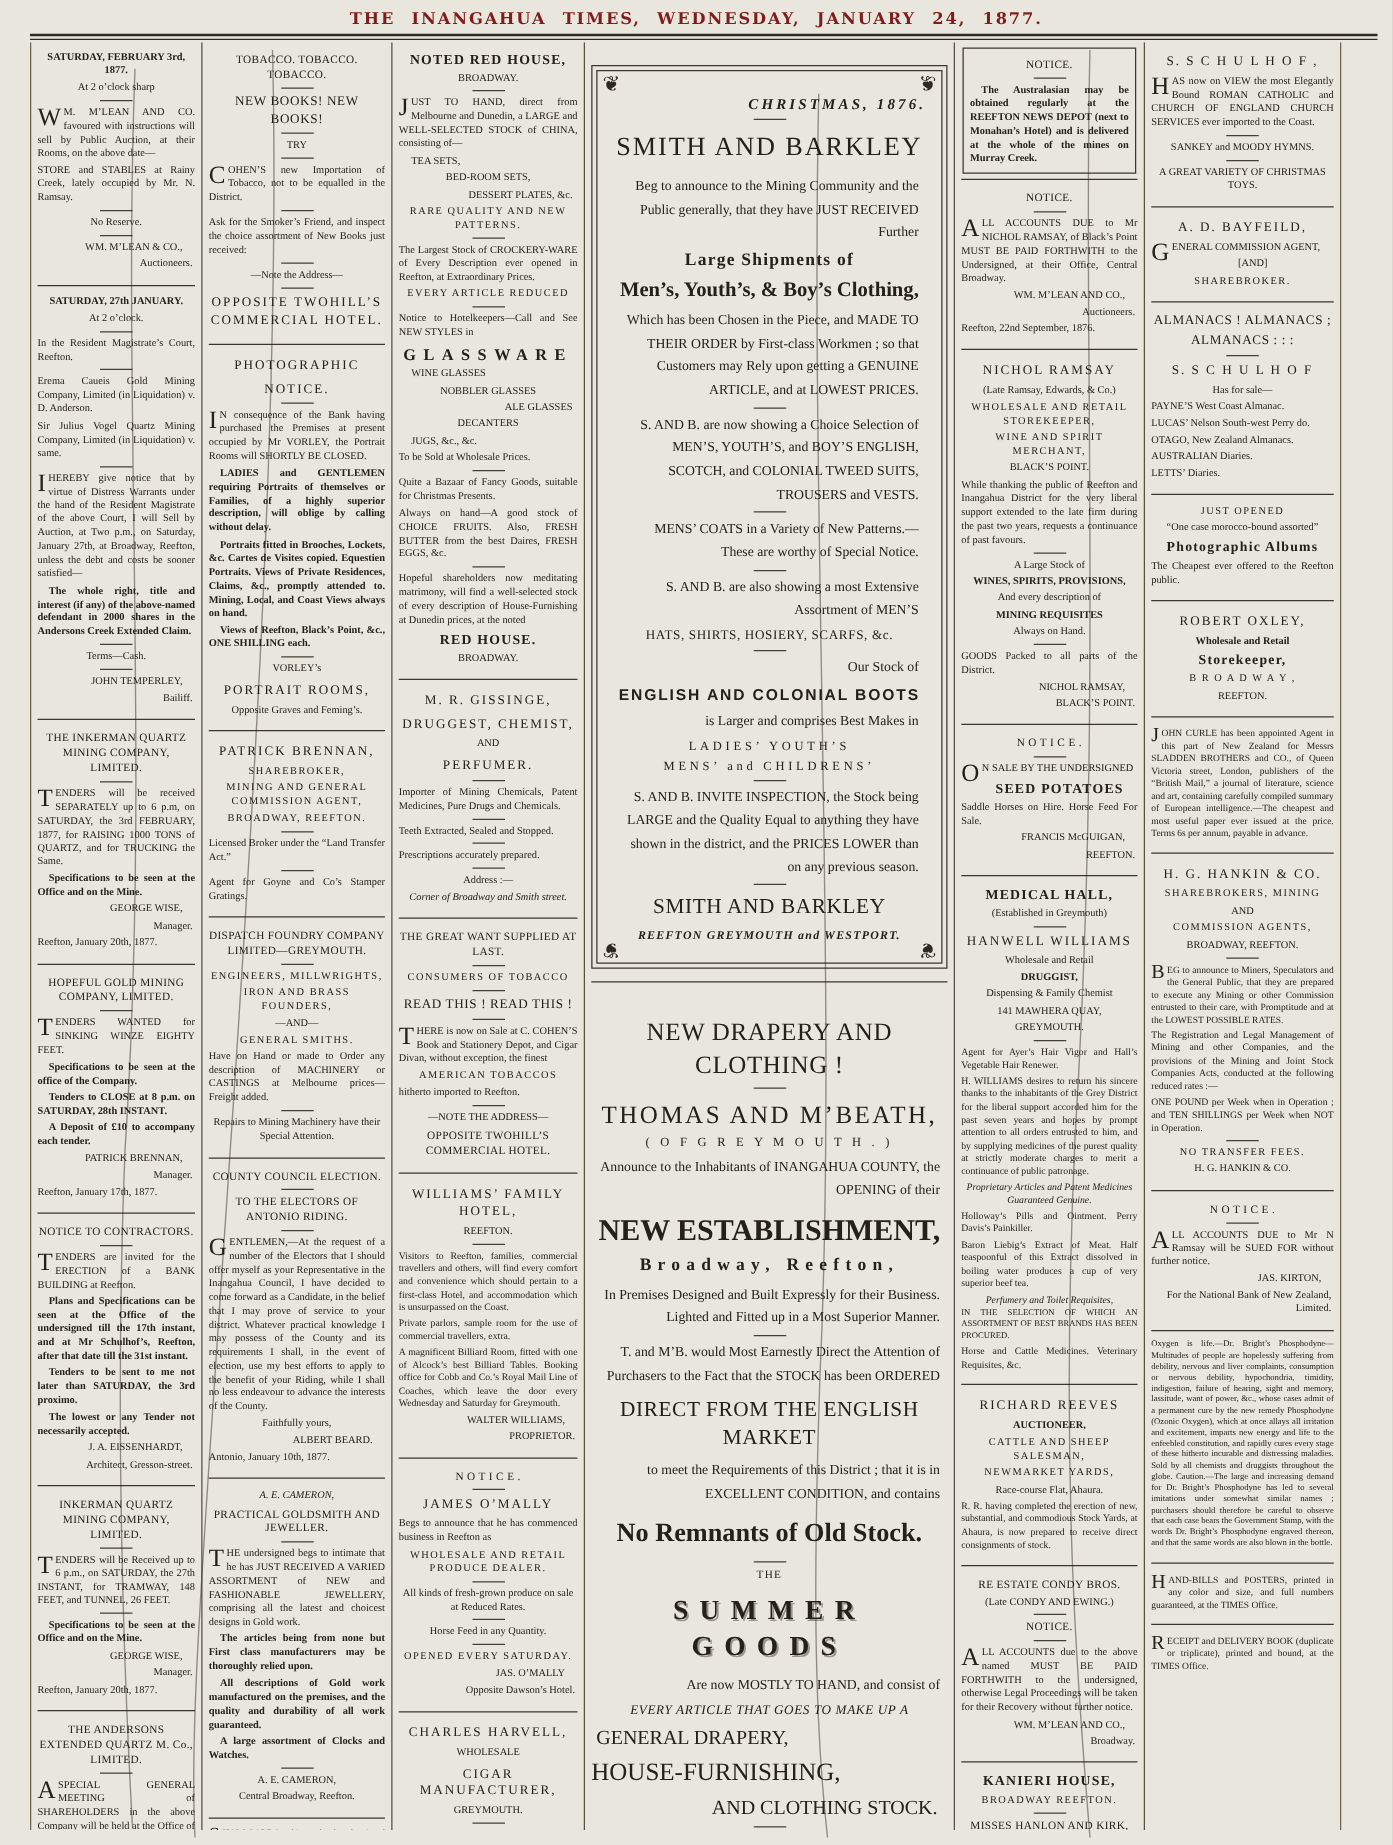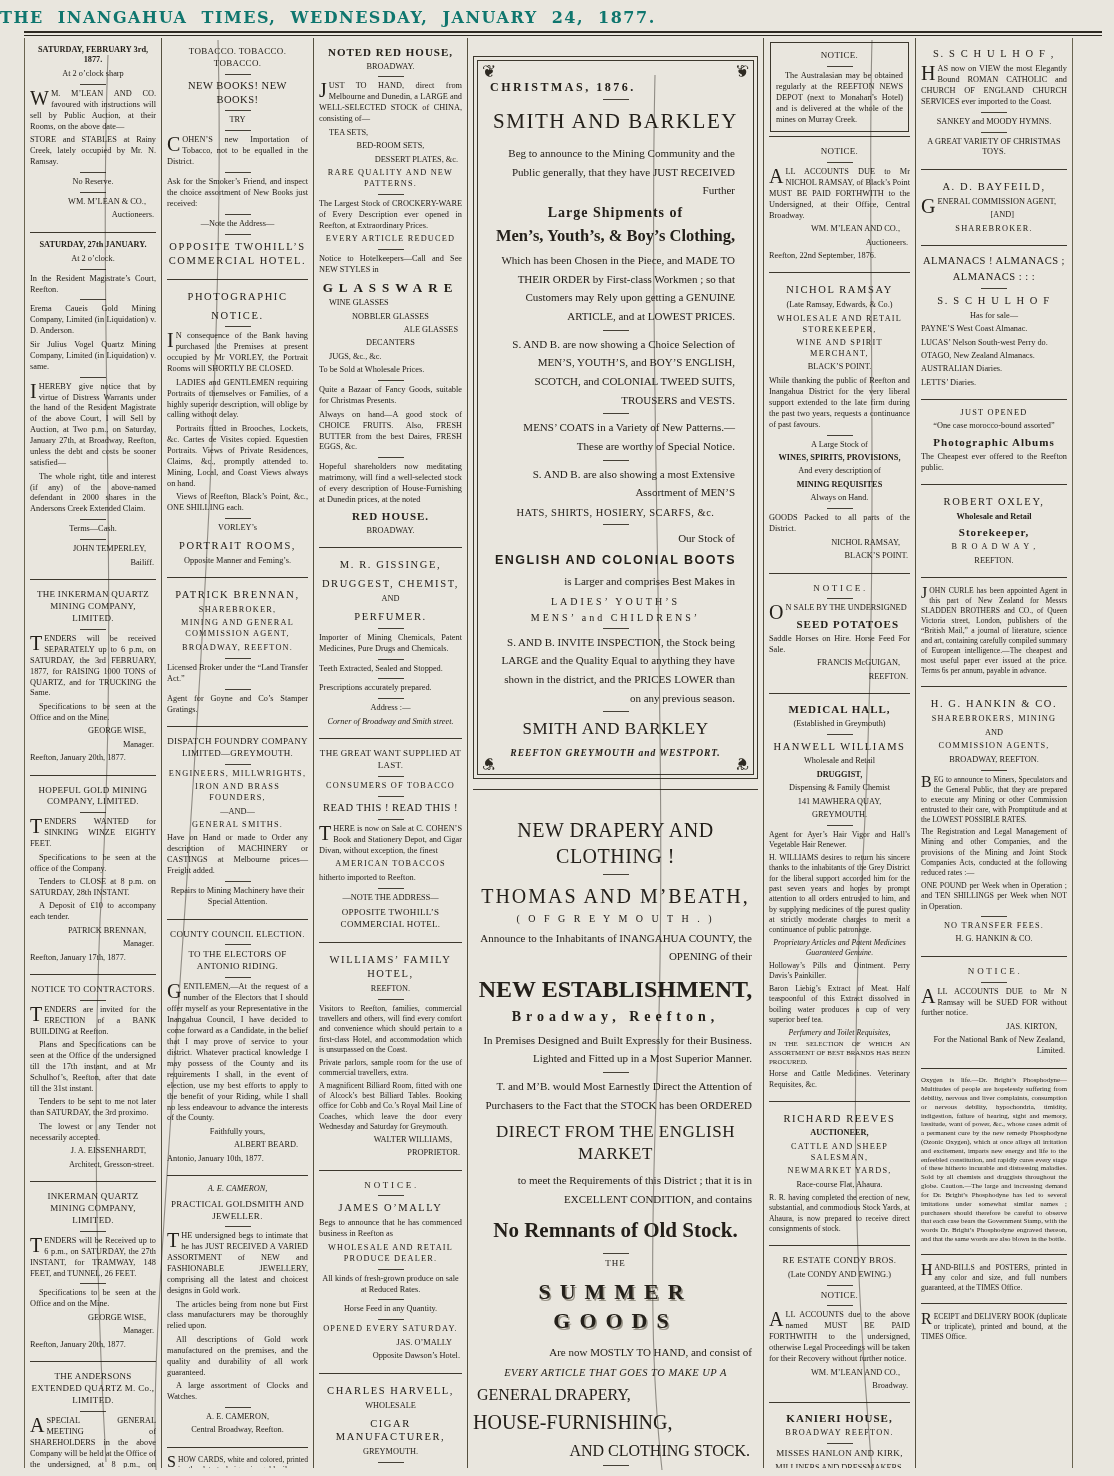--- a/index.html
+++ b/index.html
@@ -1,52 +1,52 @@
 <!DOCTYPE html>
 <html><head>
 <meta charset="utf-8">
 <style>
   html,body{margin:0;padding:0;background:#cfccc3;}
   .page{position:relative;width:1114px;height:1476px;overflow:hidden;background:#e9e6de;
         font-family:"Liberation Serif",serif;color:#24201a;}
-  .masthead{font-family:"DejaVu Serif",serif;font-weight:bold;font-size:16px;
-            letter-spacing:1.5px;word-spacing:7px;padding:8px 0 4px;color:#0f766e;}
+  .masthead{text-align:center;font-family:"DejaVu Serif",serif;font-weight:bold;font-size:13px;
+            letter-spacing:1.5px;word-spacing:7px;padding:8px 0 4px;color:#7f1d1d;}
   .mast-rule{margin:0 12px 0 24px;border-top:2px solid #2e2a22;border-bottom:1px solid #2e2a22;height:2px;}
   .cols{display:flex;align-items:flex-start;padding:2px 10px 0 24px;}
   .col{flex:0 0 auto;box-sizing:border-box;padding:2px 5px 0;border-right:1px solid #55503f;
        height:1430px;overflow:hidden;}
   .col:first-child{border-left:1px solid #6a6450;}
   .c1{width:138px}.c2{width:152px}.c3{width:154px}.c4{width:296px}.c5{width:152px}.c6{width:157px;border-right:1px solid #6a6450;}
   .block{padding:2px 0 6px;}
   .block + .block{border-top:1px solid #3c372c;margin-top:2px;padding-top:5px;}
   .p{margin:2.5px 0;font-size:8.3px;line-height:1.32;text-align:justify;}
   .sep{width:26px;border-top:1px solid #454036;margin:4px auto;}
   .s-h{text-align:center;font-size:9px;letter-spacing:.3px;margin:4px 0 3px;}
   .s-H{text-align:center;font-size:10.5px;letter-spacing:1.6px;margin:5px 0 3px;}
   .s-b{text-align:center;font-weight:bold;font-size:11px;letter-spacing:1px;}
   .s-cb2{text-align:center;font-size:10.5px;letter-spacing:.5px;}
   .s-c{text-align:center;}
   .s-cb{text-align:center;font-weight:bold;}
   .s-cs{text-align:center;letter-spacing:1.2px;}
   .s-i{text-align:center;font-style:italic;}
-  .s-j{text-indent:9px;}
+  .s-j{text-indent:9px;font-weight:bold;}
   .s-dc::first-letter{font-size:20px;float:left;line-height:.75;padding:2px 2px 0 0;}
   .s-dct{font-size:7.6px;}
   .s-dct::first-letter{font-size:16px;float:left;line-height:.8;padding:1px 2px 0 0;}
   .s-sm{font-size:7.8px;}
   .s-smc{font-size:7.8px;text-align:center;font-style:italic;}
   .s-tiny{font-size:6.9px;line-height:1.28;}
   .s-r{text-align:right;padding-right:10px;}
   .s-r2{text-align:right;padding-right:2px;}
   .s-g1{text-align:left;padding-left:10px;}
   .s-g2{text-align:center;}
   .s-g3{text-align:right;padding-right:4px;}
   .s-glass{text-align:center;font-size:13px;font-weight:bold;letter-spacing:6px;}
   .s-cc{text-align:right;font-size:11px;line-height:1.7;margin:4px 6px;}
-  .s-x1{text-align:left;font-weight:bold;font-size:12px;letter-spacing:2.5px;}
+  .s-x1{text-align:right;font-weight:bold;font-size:12px;letter-spacing:2.5px;font-style:italic;}
   .s-x2{text-align:center;font-size:21px;letter-spacing:1.5px;margin:8px 0;}
   .s-x3{text-align:center;font-weight:bold;font-size:14px;letter-spacing:1px;}
   .s-x4{text-align:center;font-weight:bold;font-size:16.5px;}
   .s-x5{text-align:center;font-weight:bold;font-size:12.5px;letter-spacing:1.5px;font-family:"Liberation Sans",sans-serif;}
   .s-x6{text-align:center;font-size:17px;letter-spacing:.5px;margin:6px 0;}
   .s-x7{text-align:center;font-size:9.5px;font-weight:bold;font-style:italic;letter-spacing:1px;}
   .s-x8{text-align:center;font-size:20px;letter-spacing:.5px;margin:22px 0 2px;}
   .s-x9{text-align:center;font-size:20px;letter-spacing:2px;margin:8px 0 2px;}
   .s-x10{text-align:center;font-size:10px;letter-spacing:3px;}
   .s-x11{text-align:center;font-weight:bold;font-size:24px;margin:8px 0 2px;}
@@ -178,21 +178,21 @@
           <p class="p s-H">PHOTOGRAPHIC</p>
           <p class="p s-H">NOTICE.</p>
           <div class="sep"></div>
           <p class="p s-dc">IN consequence of the Bank having purchased the Premises at present occupied by Mr VORLEY, the Portrait Rooms will SHORTLY BE CLOSED.</p>
           <p class="p s-j">LADIES and GENTLEMEN requiring Portraits of themselves or Families, of a highly superior description, will oblige by calling without delay.</p>
           <p class="p s-j">Portraits fitted in Brooches, Lockets, &amp;c.  Cartes de Visites copied.  Equestien Portraits.  Views of Private Residences, Claims, &amp;c., promptly attended to.  Mining, Local, and Coast Views always on hand.</p>
           <p class="p s-j">Views of Reefton, Black’s Point, &amp;c., ONE SHILLING each.</p>
           <div class="sep"></div>
           <p class="p s-c">VORLEY’s</p>
           <p class="p s-H">PORTRAIT ROOMS,</p>
-          <p class="p s-c">Opposite Manner and Feming’s.</p>
+          <p class="p s-c">Opposite Graves and Feming’s.</p>
         </div>
         <div class="block">
           <p class="p s-H">PATRICK BRENNAN,</p>
           <p class="p s-cs">SHAREBROKER,</p>
           <p class="p s-cs">MINING AND GENERAL COMMISSION AGENT,</p>
           <p class="p s-cs">BROADWAY, REEFTON.</p>
           <div class="sep"></div>
           <p class="p s-jn">Licensed Broker under the “Land Transfer Act.”</p>
           <div class="sep"></div>
           <p class="p s-jn">Agent for Goyne and Co’s Stamper Gratings.</p>

